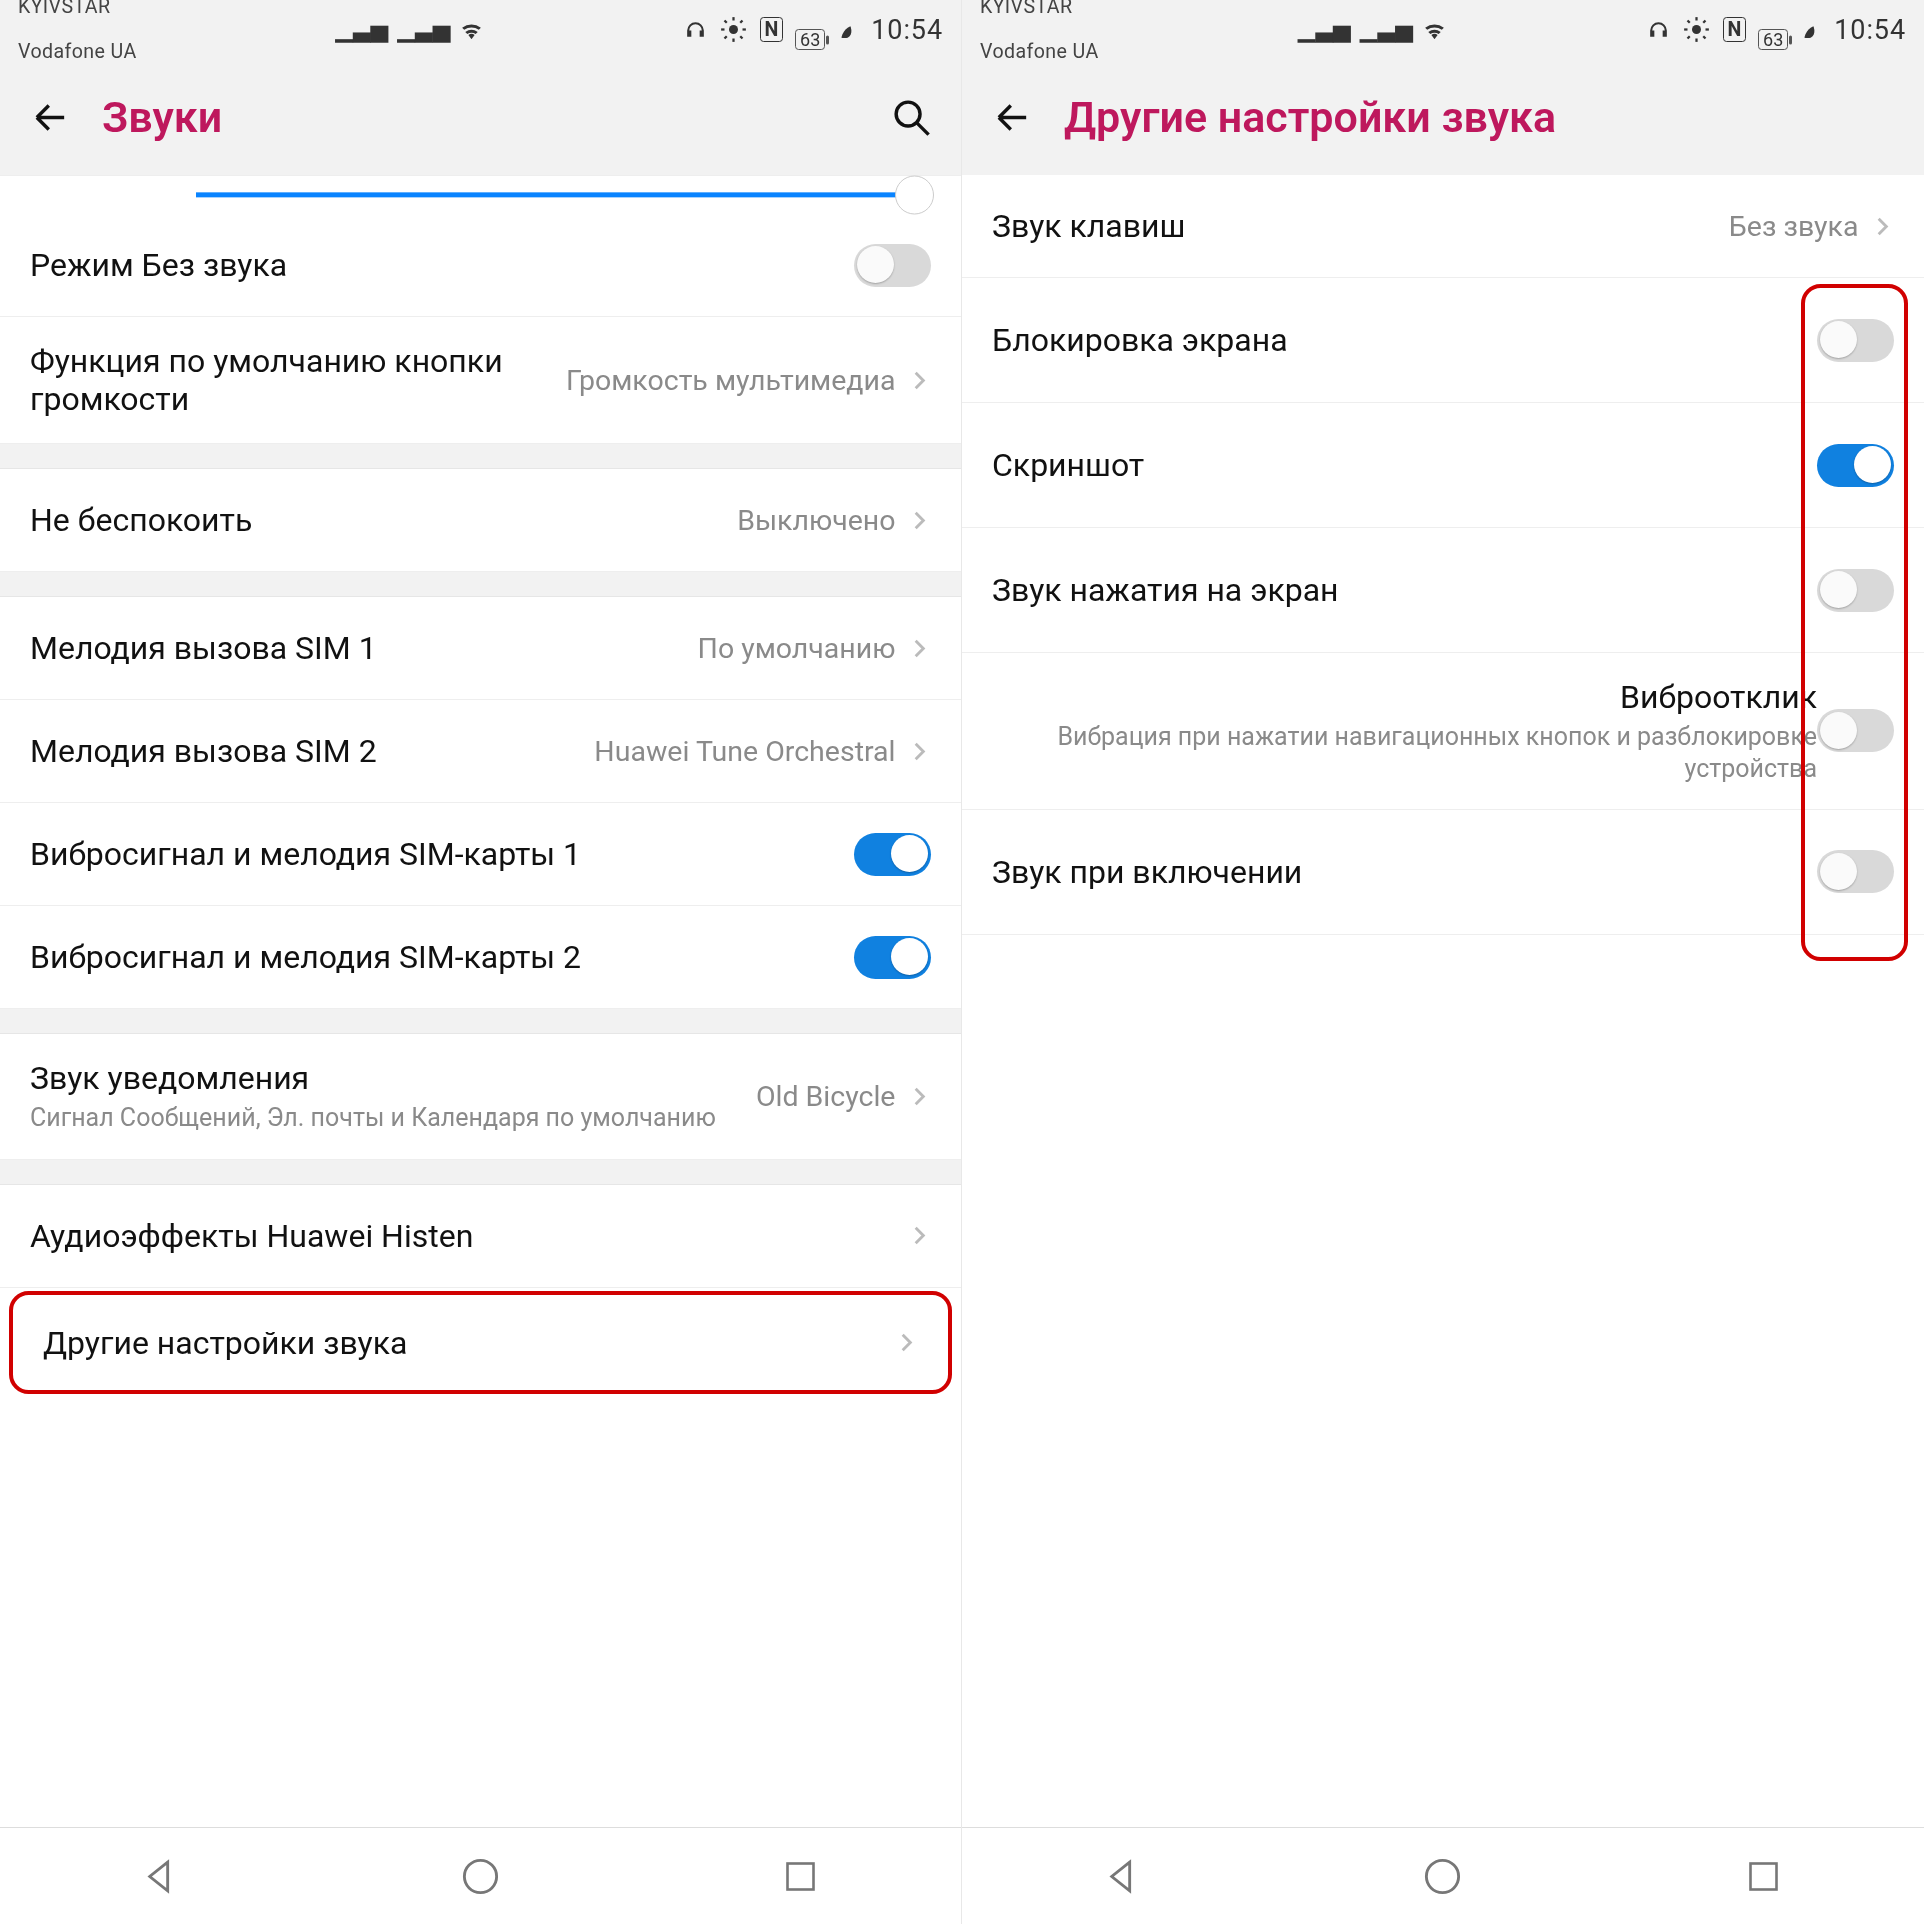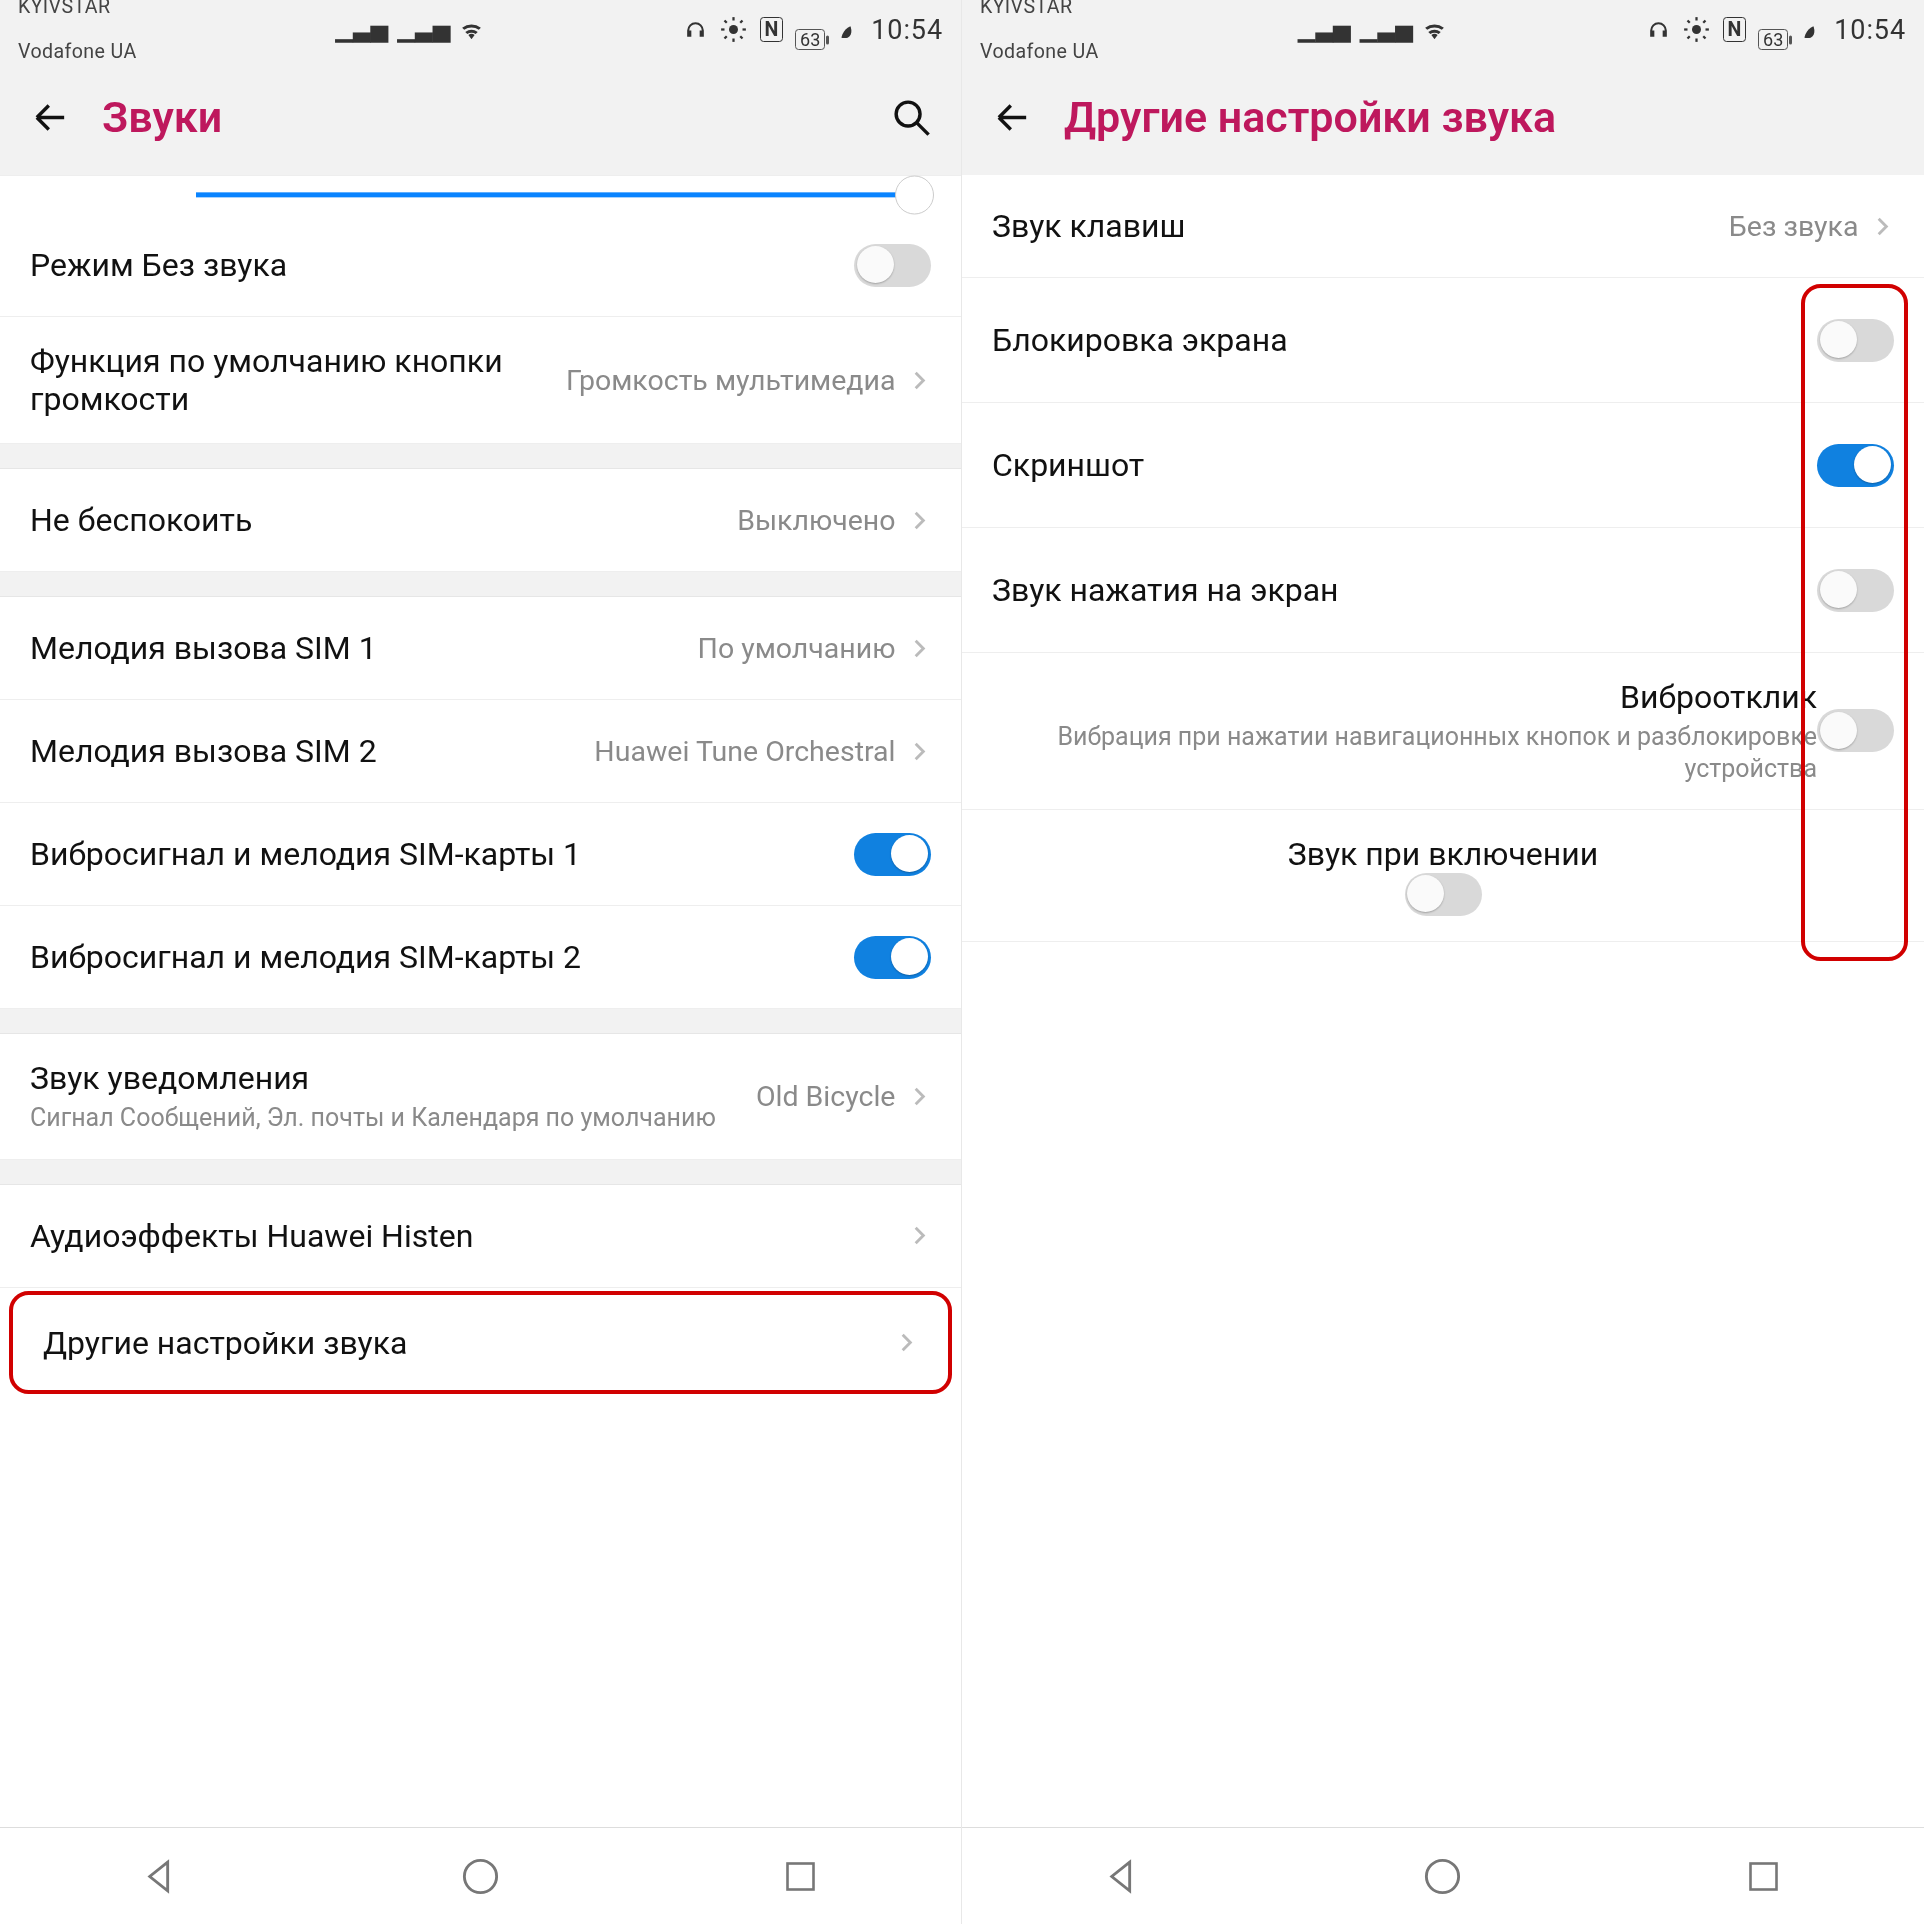--- a/index.html
+++ b/index.html
@@ -448,21 +448,21 @@
     <div class="row" style="min-height:151px;text-align:right;">
       <div class="label-block">
         <span class="label">Виброотклик</span>
         <span class="sublabel">Вибрация при нажатии навигационных кнопок и разблокировке устройства</span>
       </div>
       <div class="toggle off">
           <div class="knob"></div>
         </div>
     </div>
 
-    <div class="row" style="min-height:125px;flex-direction:column;">
+    <div class="row" style="min-height:125px;">
       <div class="label-block">
           <span class="label">Звук при включении</span>
         </div>
       <div class="toggle off">
           <div class="knob"></div>
         </div>
     </div>
 
     <div class="highlight-red" style="position:absolute; right:16px; top:109px; width:107px; height:677px; pointer-events:none; background:transparent;"></div>
   </div>

